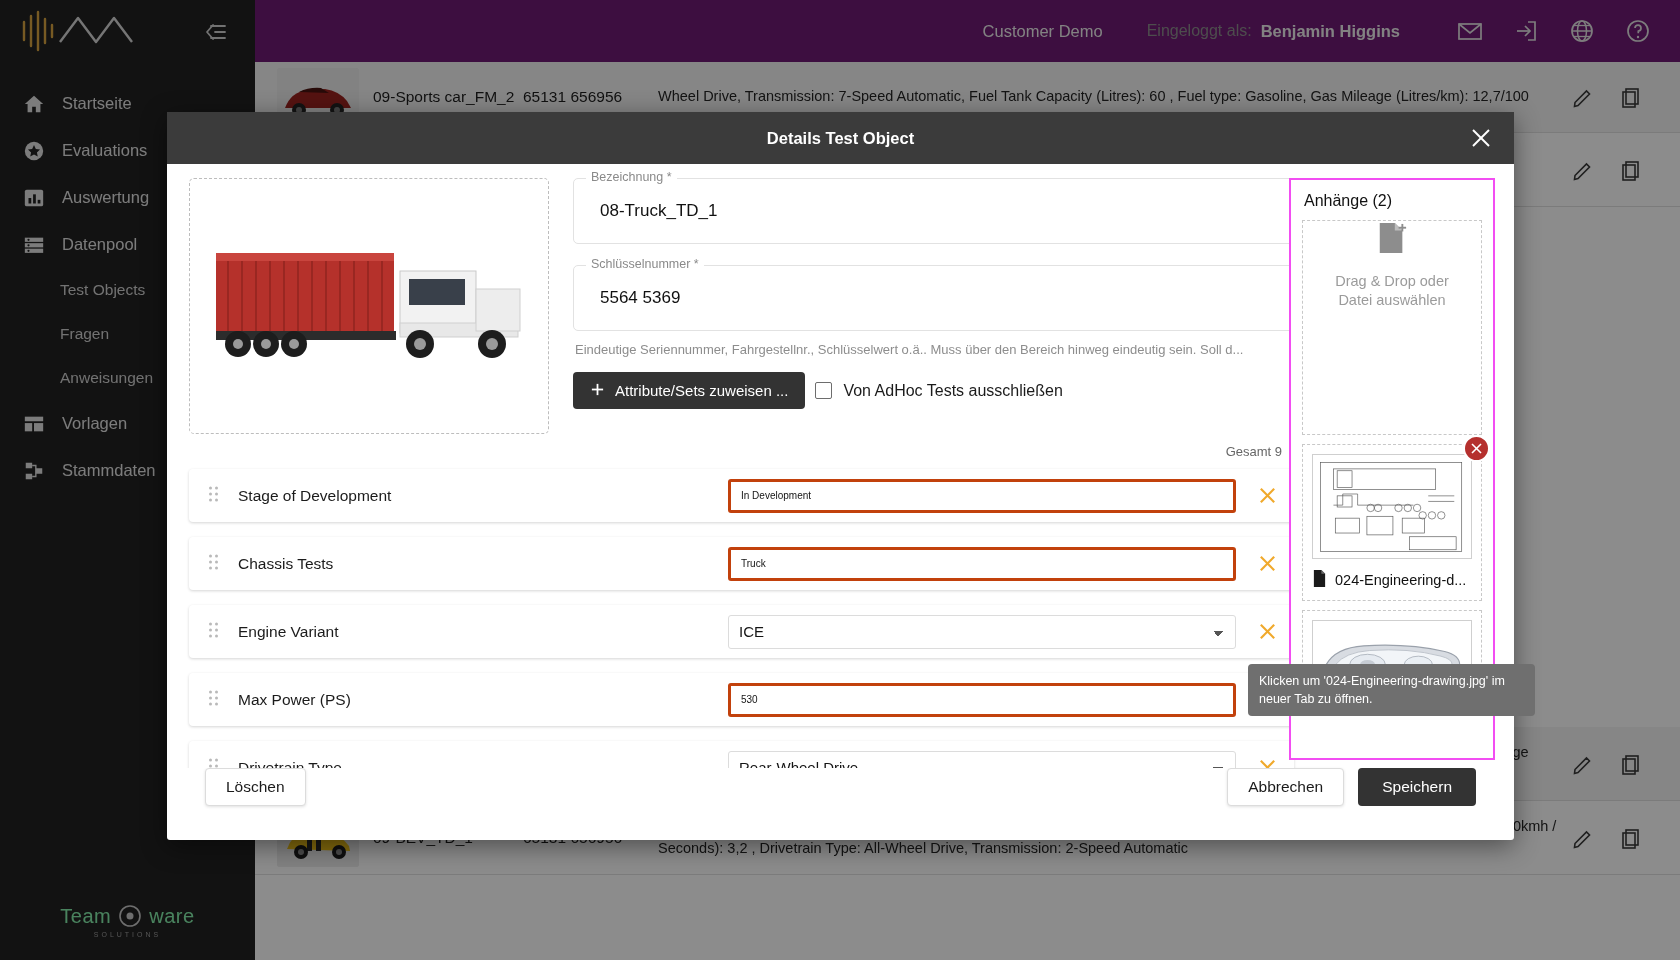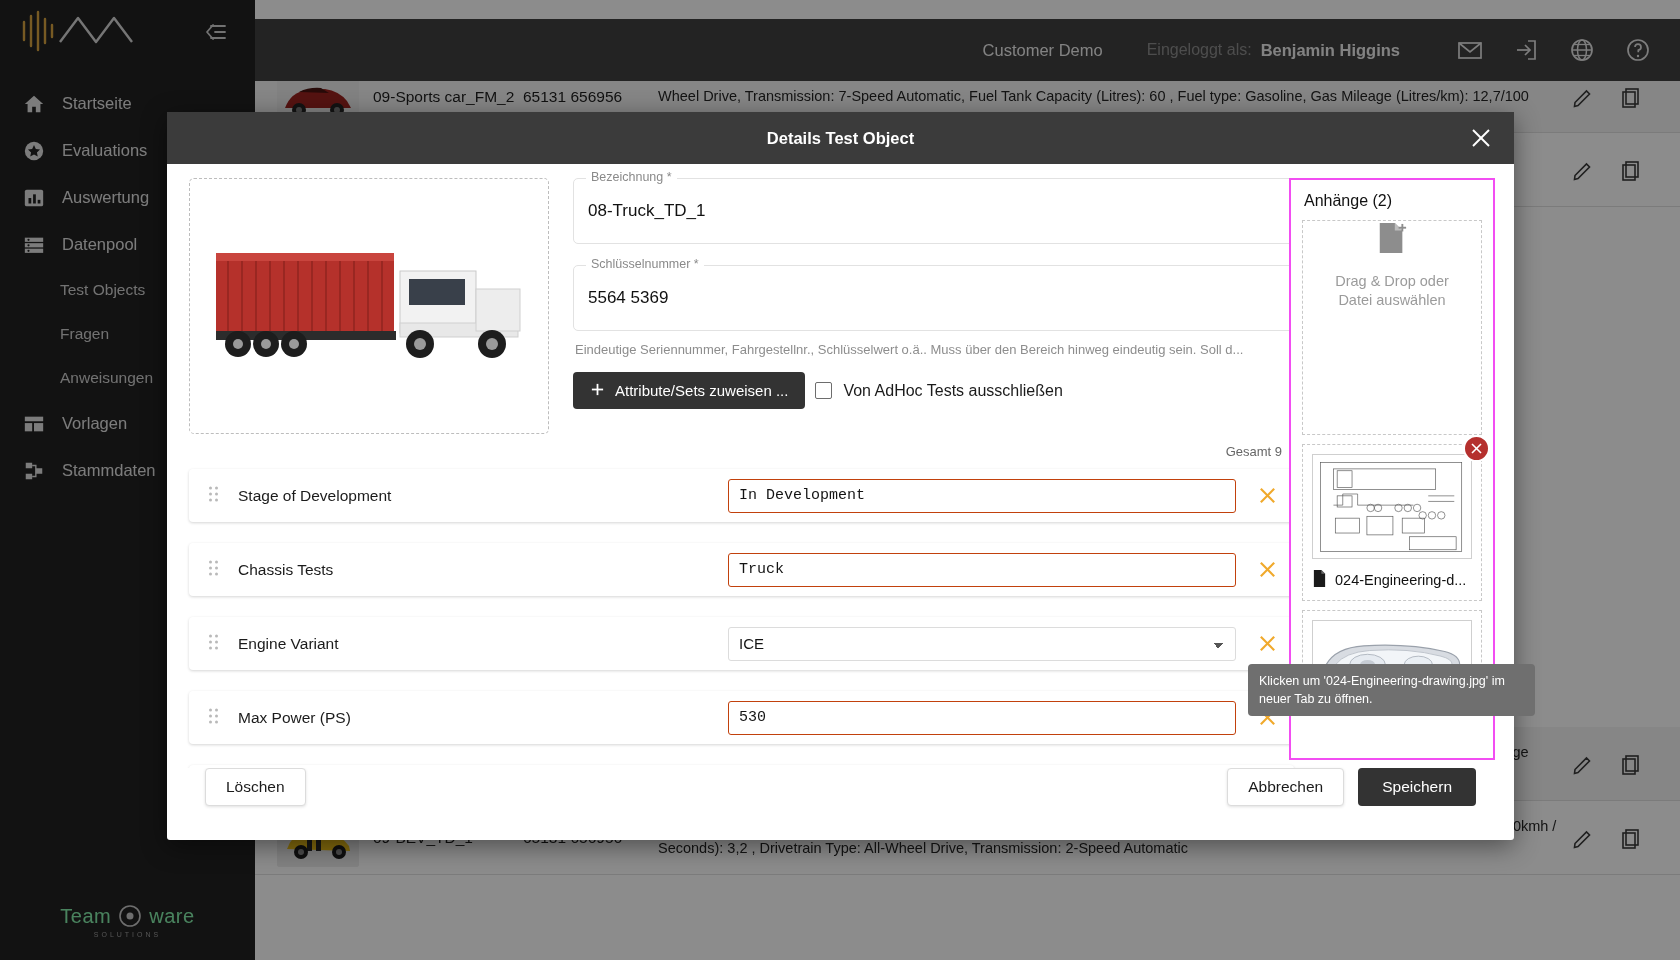--- a/index.html
+++ b/index.html
@@ -32,22 +32,22 @@
   #sidebar-footer{
     position:absolute; bottom:22px; left:0; width:255px;
     display:flex; flex-direction:column; align-items:center; gap:2px;
   }
   .tw-logo{ display:flex; align-items:center; gap:6px; color:#86efac; font-size:20px; letter-spacing:.5px; }
   .tw-sub{ font-size:7px; color:#9a9a9a; letter-spacing:3px; }
 
   
   #topbar{
     position:absolute; left:255px; top:0; right:0; height:62px;
-    background:#404040; color:#ededed; display:flex; align-items:center;
-    justify-content:flex-end; gap:0; padding-right:22px; z-index:4;margin-top:19px;
+    background:#701a75; color:#ededed; display:flex; align-items:center;
+    justify-content:flex-end; gap:0; padding-right:22px; z-index:4;
   }
   .tb-text{ font-size:16.5px; margin-right:44px; }
   .tb-muted{ color:#8d8d8d; font-size:16px; margin-right:9px; }
   .tb-strong{ font-size:16.5px; font-weight:bold; margin-right:34px; }
   .tb-icon{ width:40px; height:40px; display:flex; align-items:center; justify-content:center; cursor:pointer; margin-left:16px; }
 
   
   #bg-table{
     position:absolute; left:255px; top:62px; right:0; bottom:0;
     background:#ffffff; overflow:hidden; z-index:1;
@@ -91,21 +91,21 @@
   .top-region{ display:flex; gap:24px; align-items:flex-start; }
   .img-box{
     width:360px; height:256px; flex:0 0 360px;
     border:1px dashed #bdbdbd; border-radius:5px;
     display:flex; align-items:center; justify-content:center; overflow:hidden;
     background:#fff;
   }
   .form-col{ flex:1; min-width:0; }
   .mat-field{
     position:relative; border:1px solid #e2e2e2; border-radius:5px;
-    height:66px; display:flex; align-items:center; padding:0 14px; background:#fff;
+    height:66px; display:flex; align-items:center; padding:0 26px; background:#fff;
   }
   .mat-field + .mat-field{ margin-top:21px; }
   .mat-legend{
     position:absolute; top:-9px; left:12px; background:#fff; padding:0 5px;
     font-size:12.5px; color:#8a8a8a;
   }
   .mat-value{ font-size:17px; color:#111; }
   .hint{ font-size:13px; color:#8d8d8d; margin:11px 2px 0 2px; white-space:nowrap; overflow:hidden; text-overflow:ellipsis; }
   .btn-row{ display:flex; align-items:center; gap:10px; margin-top:15px; }
   .btn-dark{
@@ -113,32 +113,32 @@
     height:37px; padding:0 17px; font-size:15px; cursor:pointer;
     display:flex; align-items:center; gap:10px; font-family:"Liberation Sans", sans-serif;
   }
   .chk-wrap{ display:flex; align-items:center; gap:11px; font-size:16px; color:#1b1b1b; cursor:pointer; }
   .chk-box{ width:17px; height:17px; border:1.6px solid #6d6d6d; border-radius:2px; }
 
   
   .gesamt{ text-align:right; font-size:13px; color:#666; margin:10px 210px 10px 0; }
   .attr-list{ padding-right:198px; }
   .attr-row{
-    display:flex; align-items:center; height:53px; margin-bottom:21px;
+    display:flex; align-items:center; height:53px; margin-bottom:15px;
     background:#fff; border-radius:4px;
     box-shadow:0 1px 3px rgba(0,0,0,.17);
     padding:0 10px 0 18px;
   }
   .drag-ico{ width:13px; flex:0 0 13px; margin-right:18px; cursor:grab; }
   .attr-label{ flex:0 0 490px; font-size:15.5px; color:#1b1b1b; }
   .attr-ctrl{ flex:1; position:relative; }
   .attr-input{
-    width:100%; height:34px; border:1px solid #c2410c; border-radius:3px;
-    background:#fff; font-size:15px; color:#141414; padding:0 10px;
-    font-family:Liberation Mono, monospace;
+    width:100%; height:34px; border:3px solid #c2410c; border-radius:3px;
+    background:#fff; font-size:10px; color:#141414; padding:0 10px;
+    font-family:Liberation Sans, sans-serif;
   }
   .attr-select{
     width:100%; height:34px; border:1px solid #dcdcdc; border-radius:3px;
     background:#fff; font-size:15px; color:#141414; padding:0 10px;
     font-family:"Liberation Sans", sans-serif; appearance:none;
     background-image:linear-gradient(45deg,transparent 50%,#555 50%),linear-gradient(135deg,#555 50%,transparent 50%);
     background-position:calc(100% - 17px) 15px, calc(100% - 12px) 15px;
     background-size:5px 5px,5px 5px; background-repeat:no-repeat;
   }
   .attr-x{ width:34px; flex:0 0 34px; margin-left:14px; display:flex; align-items:center; justify-content:center; cursor:pointer; }

